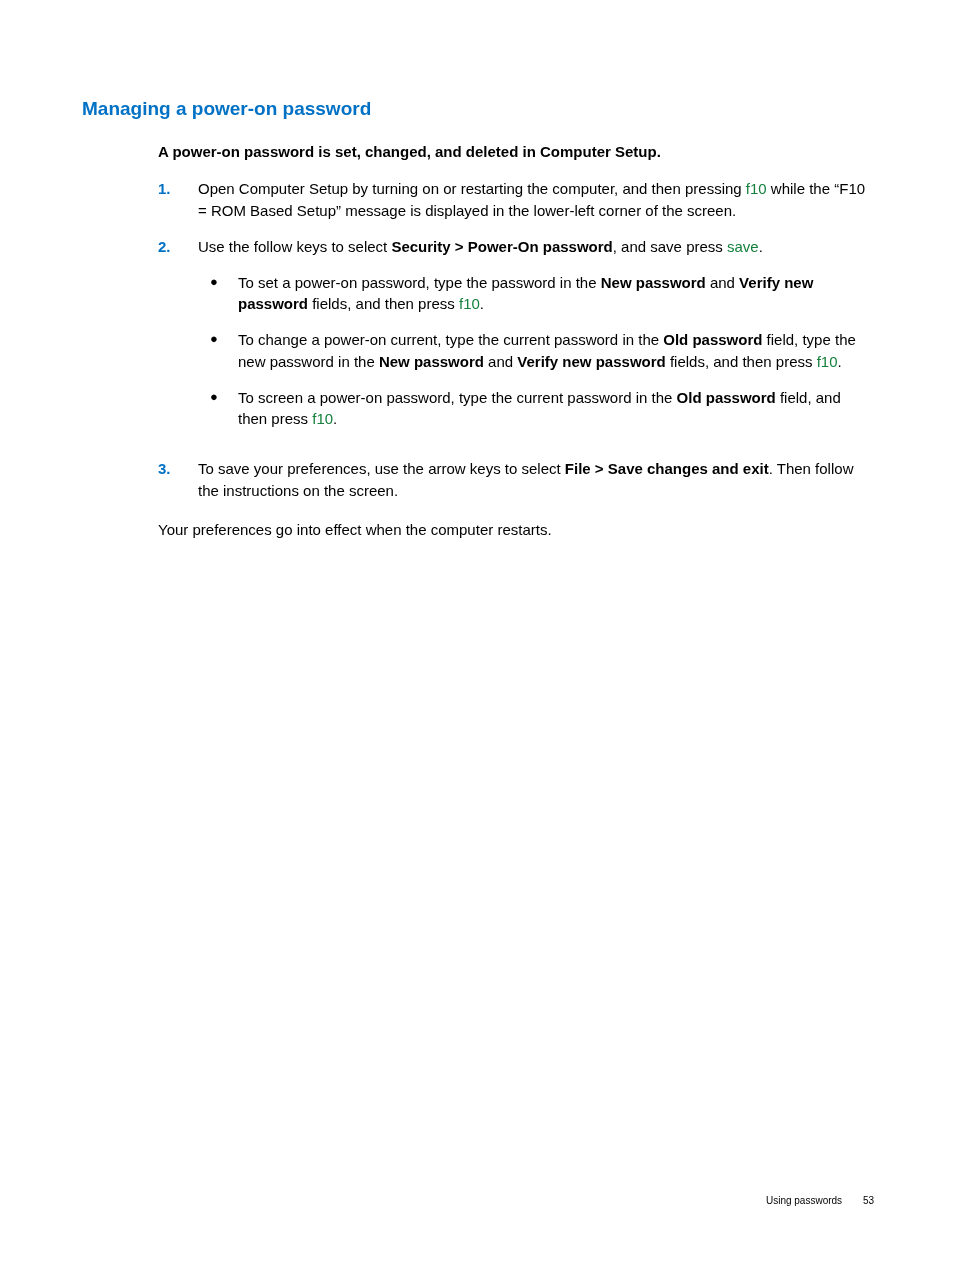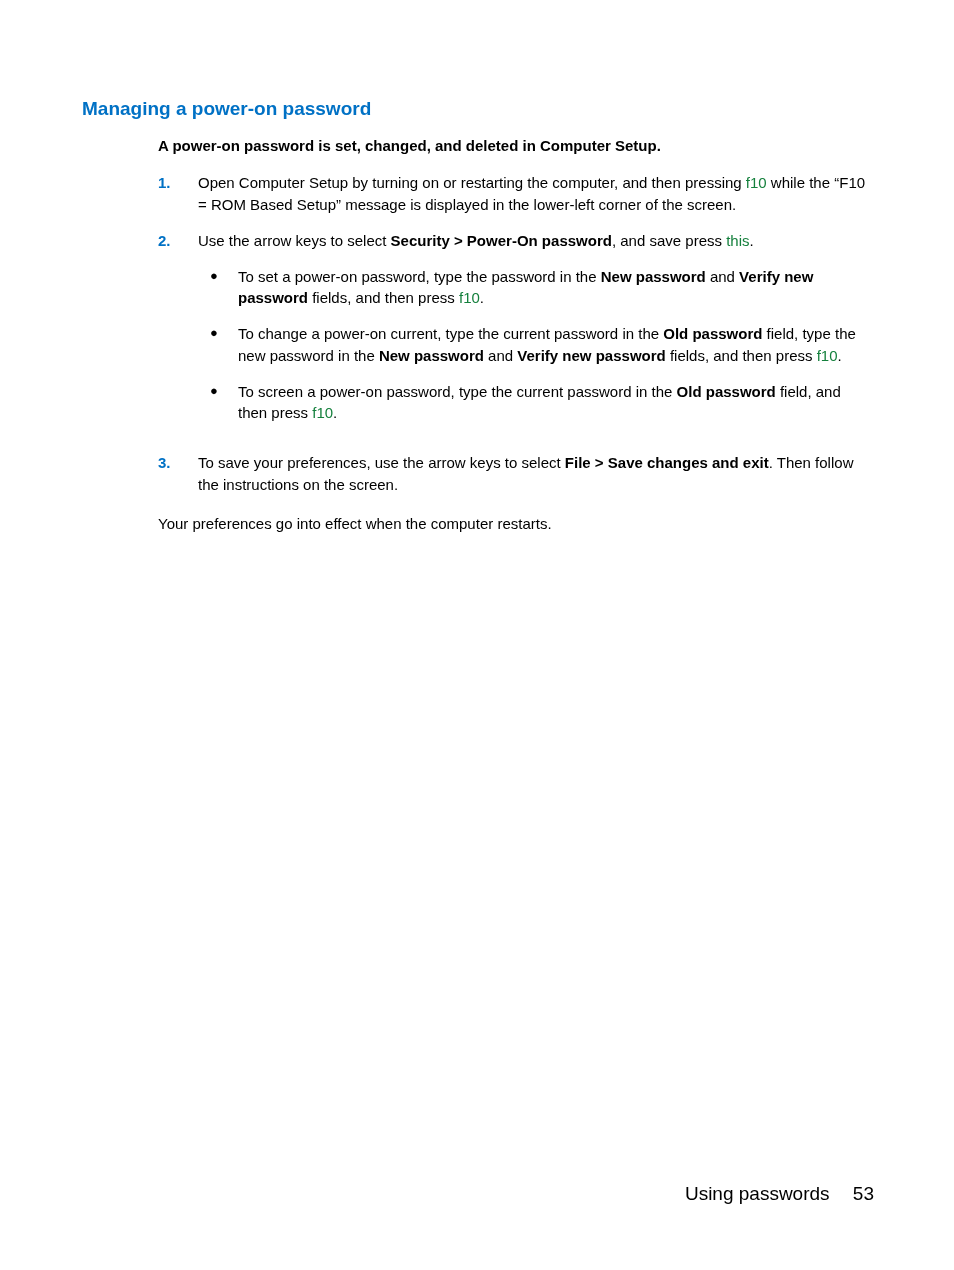--- a/index.html
+++ b/index.html
@@ -17,21 +17,21 @@
       position: relative;
       background: #fff;
     }
     .page {
       padding: 95px 80px 0 82px;
     }
     .heading {
       color: #0071c5;
       font-size: 19px;
       font-weight: bold;
-      margin-bottom: 12px;
+      margin-bottom: 18px;
     }
     .intro {
       margin-left: 76px;
       margin-bottom: 16px;
       font-weight: bold;
     }
     .steps {
       margin-left: 76px;
       list-style: none;
       counter-reset: step;
@@ -75,21 +75,21 @@
     .kw {
       color: #15803d;
     }
     .bold {
       font-weight: bold;
     }
     .footer {
       position: absolute;
       bottom: 62px;
       right: 80px;
-      font-size: 19px;
+      font-size: 10px;
     }
     .footer .pnum {
       margin-left: 18px;
     }
   </style>
 </head>
 <body>
 
 <div class="page">
   <h2 class="heading">Managing a power-on password</h2>
@@ -101,21 +101,21 @@
     <li class="step">
       <span class="step-num">1.</span>
       <div class="step-body">
         <span>Open Computer Setup by turning on or restarting the computer, and then pressing </span><span class="kw">f10</span><span> while the “F10 = ROM Based Setup” message is displayed in the lower-left corner of the screen.</span>
       </div>
     </li>
 
     <li class="step">
       <span class="step-num">2.</span>
       <div class="step-body">
-        <span>Use the arrow keys to select </span><span class="bold">Security &gt; Power-On password</span><span>, and save press </span><span class="kw">this</span><span>.</span>
+        <span>Use the follow keys to select </span><span class="bold">Security &gt; Power-On password</span><span>, and save press </span><span class="kw">save</span><span>.</span>
 
         <ul class="bullets">
           <li class="bullet">
             <span class="bullet-dot">●</span>
             <div class="bullet-body">
               <span>To set a power-on password, type the password in the </span><span class="bold">New password</span><span> and </span><span class="bold">Verify new password</span><span> fields, and then press </span><span class="kw">f10</span><span>.</span>
             </div>
           </li>
           <li class="bullet">
             <span class="bullet-dot">●</span>

